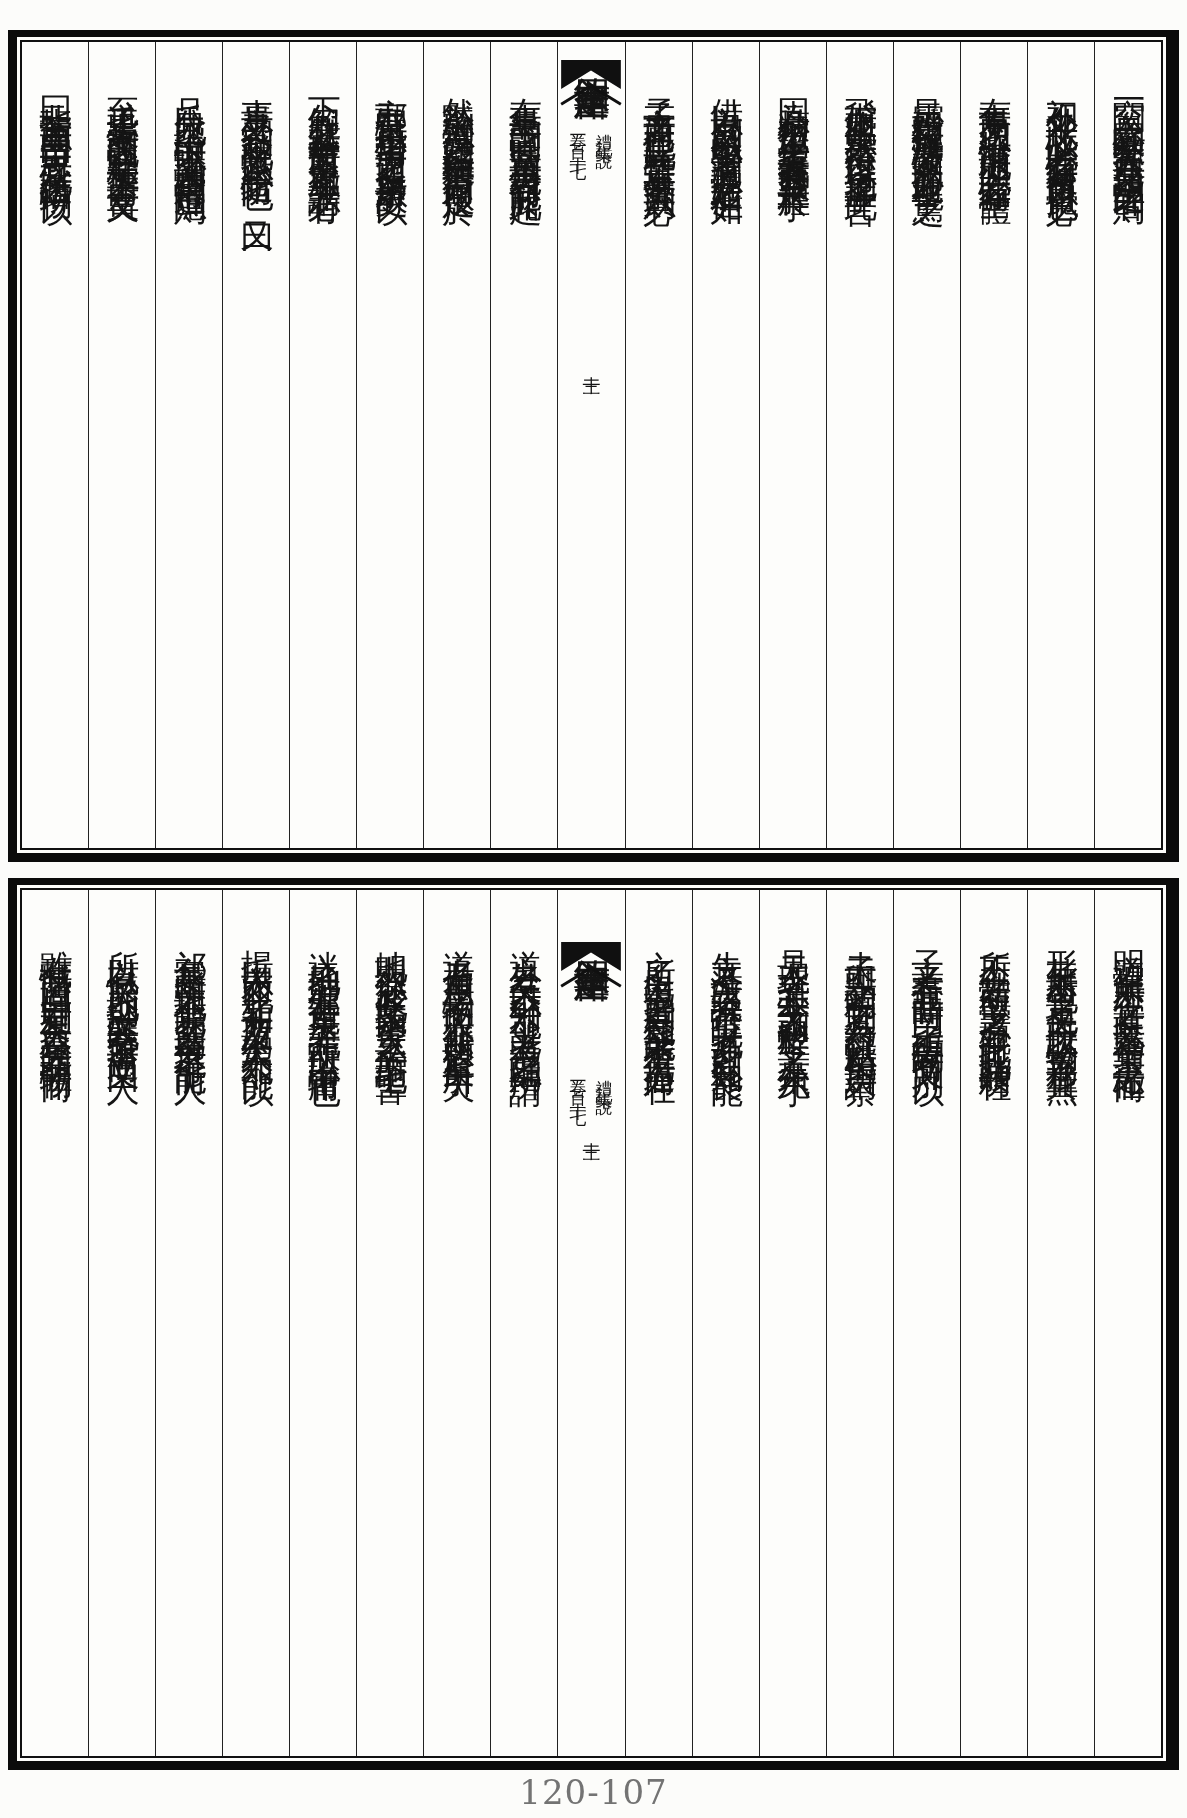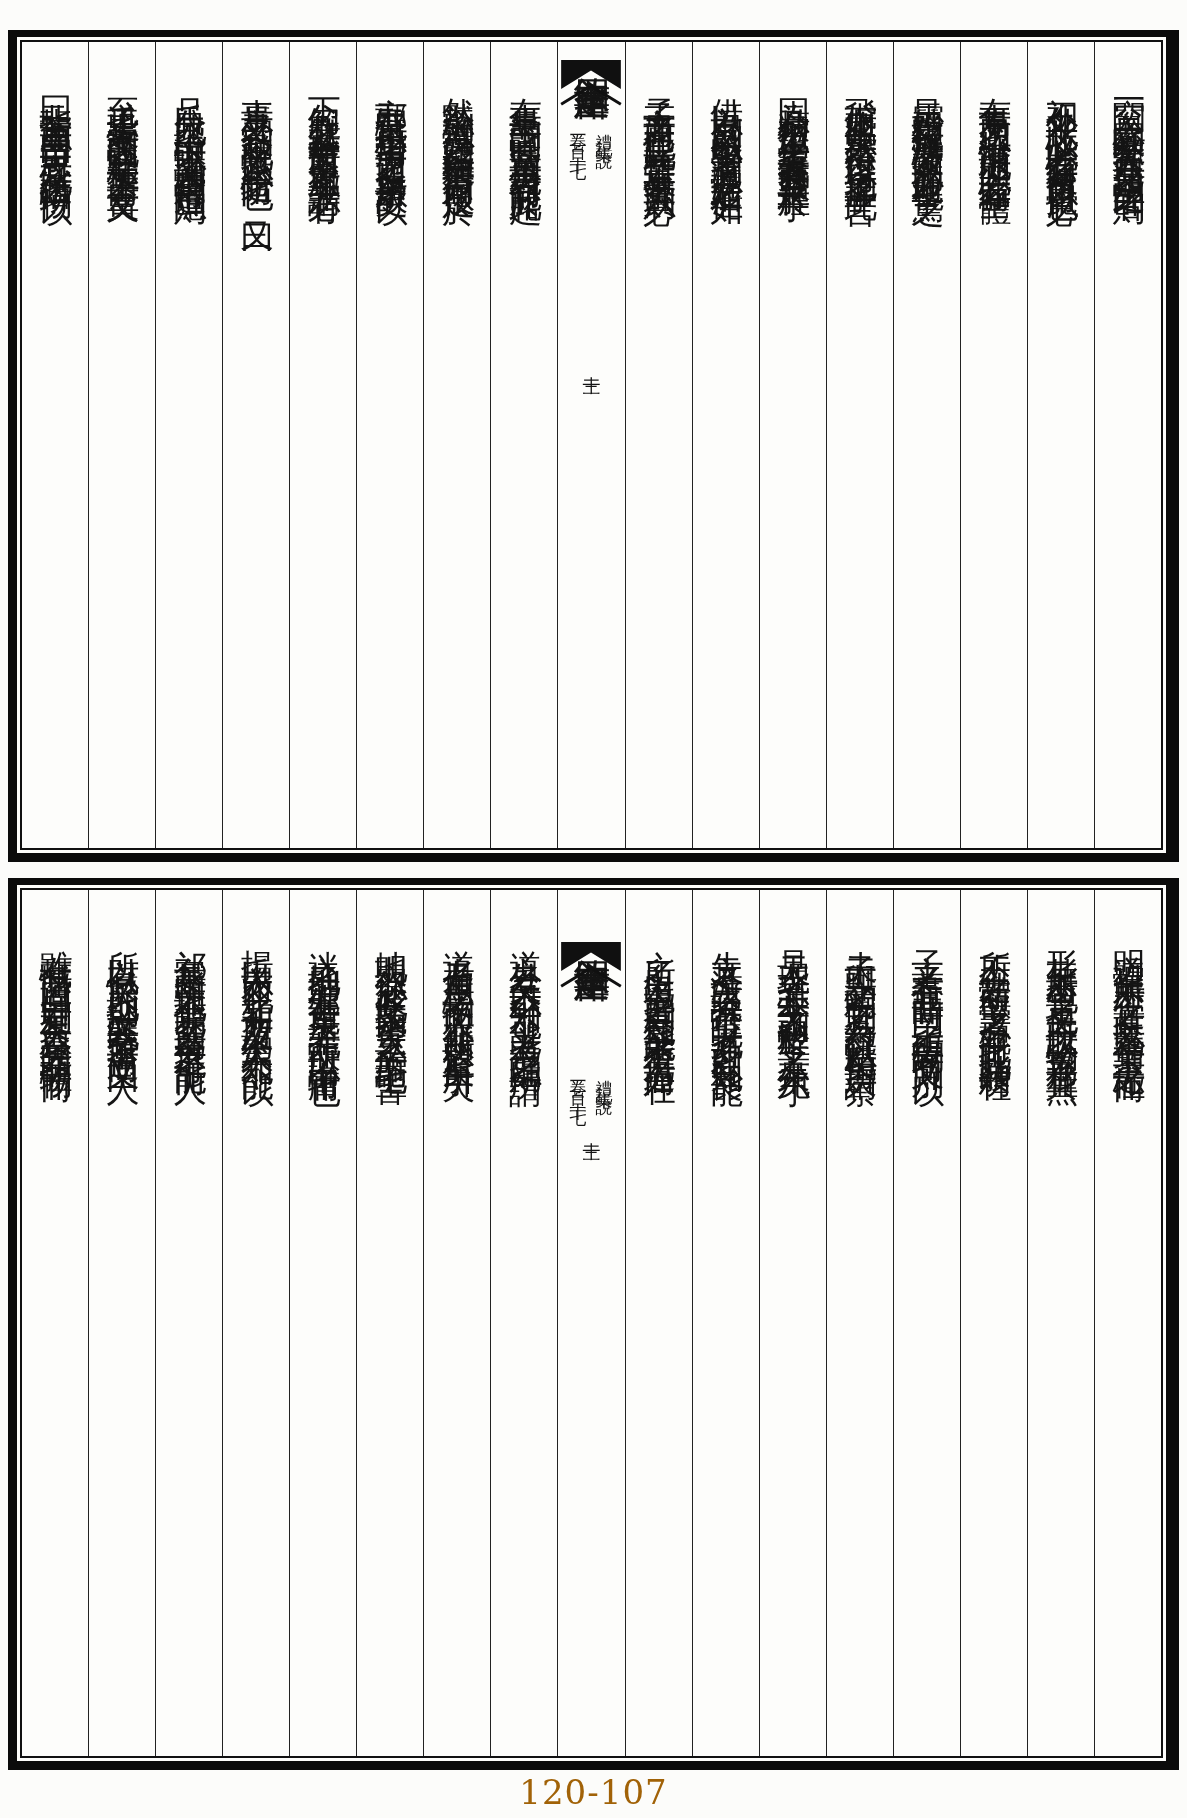--- a/index.html
+++ b/index.html
@@ -46,21 +46,21 @@
   }
   .sp-a { height:206px; flex:0 0 auto; }
   .block-bottom .sp-a { height:26px; }
   .folio-num {
     writing-mode:vertical-rl; text-orientation:upright;
     font-size:18px; letter-spacing:4px; line-height:24px;
   }
   .sp-b { flex:1 1 auto; }
   .footer-label {
     position:absolute; left:0; right:0; top:1772px; height:46px;
-    text-align:center; font-size:34px; letter-spacing:1px; color:#a16207;
+    text-align:center; font-size:34px; letter-spacing:1px; color:#737373;
   }
 </style>
 </head>
 <body>
 
 <div class="page">
 
   <div class="block block-top">
     <div class="inner">
       <div class="col">空闕一息之間斷然其在人而見諸日用之間者則</div>

